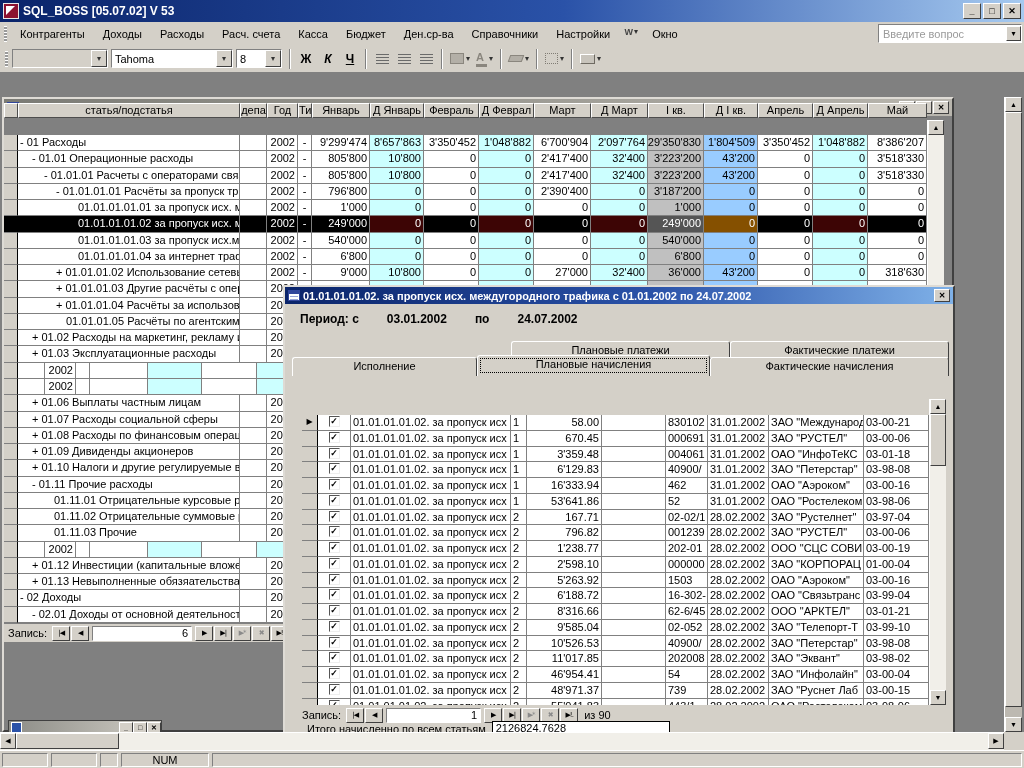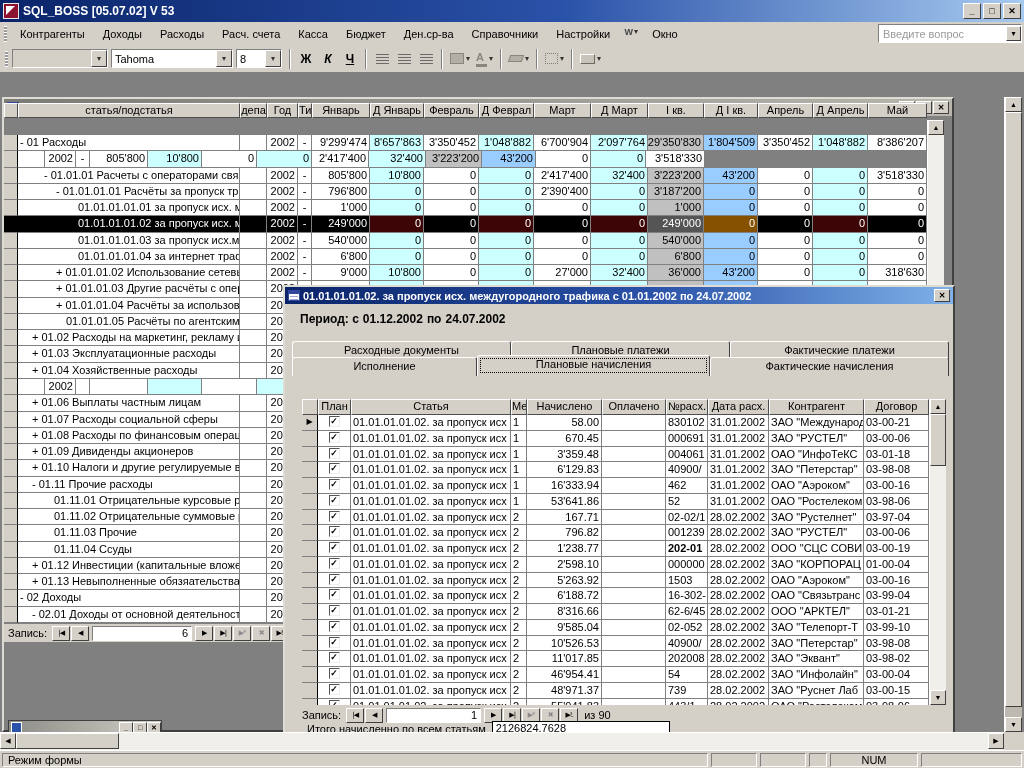--- a/index.html
+++ b/index.html
@@ -82,21 +82,21 @@
   .navlabel{margin-right:4px}
   .navbtn{width:18px;height:15px;background:#d4d0c8;border:1px solid;border-color:#fff #404040 #404040 #fff;
     box-sizing:border-box;display:flex;align-items:center;justify-content:center;font-size:7px;letter-spacing:-1px;
     font-family:"DejaVu Sans",sans-serif}
   .navbtn.dis{color:#8a8a8a}
   .navval{height:15px;background:#fff;border:1px solid;border-color:#808080 #fff #fff #808080;box-sizing:border-box;
     text-align:right;padding:0 3px;line-height:13px;margin:0 2px}
   .navcount{margin-left:5px}
   
   #detail-window{left:283px;top:213px;width:672px;height:470px;z-index:5;background:#d4d0c8;border-color:#dedbd5 #404040 #404040 #dedbd5}
-  .period{position:absolute;left:15px;top:25px;font-weight:bold;font-size:12px;display:flex;gap:4px;white-space:nowrap}
+  .period{position:absolute;left:15px;top:25px;font-weight:bold;font-size:12px;display:flex;gap:28px;white-space:nowrap}
   .tab{position:absolute;height:18px;box-sizing:border-box;background:#d4d0c8;text-align:center;line-height:16px;
     border:1px solid;border-color:#fff #404040 #404040 #fff;border-radius:3px 3px 0 0;white-space:nowrap;overflow:hidden}
   .tab.front{border-bottom:none;height:19px}
   .tab.active{height:21px;top:68px;z-index:7;font-weight:normal;outline:1px dotted #000;outline-offset:-4px;background:#d4d0c8}
   #dt-head{position:absolute;left:17px;top:112px;display:flex;height:16px}
   #dt-body{position:absolute;left:17px;top:128px;width:627px;height:290px;overflow:hidden;background:#d4d0c8}
   .drow{display:flex;height:15.75px;background:#fff}
   .dc{flex:none;box-sizing:border-box;border-right:1px solid #808080;border-bottom:1px solid #808080;
     font-size:11px;line-height:14px;white-space:nowrap;overflow:hidden;padding:0 2px;background:#fff}
   .dc.selc{background:#d4d0c8;border-right:1px solid #000;text-align:center;font-size:8px;line-height:14px;padding:0}
@@ -264,20 +264,21 @@
             <div class="bc num " style="width: 57px;"><span>6'700'904</span></div>
             <div class="bc num c-c" style="width: 57px;"><span>2'097'764</span></div>
             <div class="bc num c-g" style="width: 56px;"><span>29'350'830</span></div>
             <div class="bc num c-b" style="width: 54px;"><span>1'804'509</span></div>
             <div class="bc num " style="width: 55px;"><span>3'350'452</span></div>
             <div class="bc num c-c" style="width: 55px;"><span>1'048'882</span></div>
             <div class="bc num " style="width: 59px;"><span>8'386'207</span></div>
           </div>
           <div class="brow">
             <div class="bc selcell" style="width: 14px;"></div>
+            <div class="bc" style="width: 222px; padding-left: 14px;">- 01.01 Операционные расходы</div>
             <div class="bc" style="width: 27px;"></div>
             <div class="bc num" style="width: 31px;"><span>2002</span></div>
             <div class="bc" style="width: 14px; text-align: center;">-</div>
             <div class="bc num " style="width: 58px;"><span>805'800</span></div>
             <div class="bc num c-c" style="width: 54px;"><span>10'800</span></div>
             <div class="bc num " style="width: 55px;"><span>0</span></div>
             <div class="bc num c-c" style="width: 55px;"><span>0</span></div>
             <div class="bc num " style="width: 57px;"><span>2'417'400</span></div>
             <div class="bc num c-c" style="width: 57px;"><span>32'400</span></div>
             <div class="bc num c-g" style="width: 56px;"><span>3'223'200</span></div>
@@ -497,21 +498,20 @@
             <div class="bc num " style="width: 57px;"></div>
             <div class="bc num c-c" style="width: 57px;"></div>
             <div class="bc num c-g" style="width: 56px;"></div>
             <div class="bc num c-b" style="width: 54px;"></div>
             <div class="bc num " style="width: 55px;"></div>
             <div class="bc num c-c" style="width: 55px;"></div>
             <div class="bc num " style="width: 59px;"></div>
           </div>
           <div class="brow">
             <div class="bc selcell" style="width: 14px;"></div>
-            <div class="bc" style="width: 222px; padding-left: 14px;">+ 01.04 Хозяйственные расходы</div>
             <div class="bc" style="width: 27px;"></div>
             <div class="bc num" style="width: 31px;"><span>2002</span></div>
             <div class="bc" style="width: 14px; text-align: center;"></div>
             <div class="bc num " style="width: 58px;"></div>
             <div class="bc num c-c" style="width: 54px;"></div>
             <div class="bc num " style="width: 55px;"></div>
             <div class="bc num c-c" style="width: 55px;"></div>
             <div class="bc num " style="width: 57px;"></div>
             <div class="bc num c-c" style="width: 57px;"></div>
             <div class="bc num c-g" style="width: 56px;"></div>
@@ -694,21 +694,20 @@
             <div class="bc num " style="width: 57px;"></div>
             <div class="bc num c-c" style="width: 57px;"></div>
             <div class="bc num c-g" style="width: 56px;"></div>
             <div class="bc num c-b" style="width: 54px;"></div>
             <div class="bc num " style="width: 55px;"></div>
             <div class="bc num c-c" style="width: 55px;"></div>
             <div class="bc num " style="width: 59px;"></div>
           </div>
           <div class="brow">
             <div class="bc selcell" style="width: 14px;"></div>
-            <div class="bc" style="width: 222px; padding-left: 36px;">01.11.04 Ссуды</div>
             <div class="bc" style="width: 27px;"></div>
             <div class="bc num" style="width: 31px;"><span>2002</span></div>
             <div class="bc" style="width: 14px; text-align: center;"></div>
             <div class="bc num " style="width: 58px;"></div>
             <div class="bc num c-c" style="width: 54px;"></div>
             <div class="bc num " style="width: 55px;"></div>
             <div class="bc num c-c" style="width: 55px;"></div>
             <div class="bc num " style="width: 57px;"></div>
             <div class="bc num c-c" style="width: 57px;"></div>
             <div class="bc num c-g" style="width: 56px;"></div>
@@ -828,42 +827,29 @@
     <div class="window" id="detail-window">
       <div class="wtitle active">
         <span class="gridicon"></span>
         <span>01.01.01.01.02. за пропуск исх. междугородного трафика с 01.01.2002 по 24.07.2002</span>
         <span class="wbtns">
           <span class="btn3d wbtn">✕</span>
         </span>
       </div>
       <div class="period">
         <span>Период: с</span>
-        <span>01.12.2002</span>
+        <span>03.01.2002</span>
         <span>по</span>
         <span>24.07.2002</span>
       </div>
-      <div class="tab" style="left:7px;top:54px;width:219px">Расходные документы</div>
       <div class="tab" style="left:226px;top:54px;width:219px">Плановые платежи</div>
       <div class="tab" style="left:445px;top:54px;width:219px">Фактические платежи</div>
       <div class="tab front active" style="left:192px;width:233px">Плановые начисления</div>
       <div class="tab front" style="left:7px;top:70px;width:185px">Исполнение</div>
       <div class="tab front" style="left:425px;top:70px;width:239px">Фактические начисления</div>
-      <div id="dt-head">
-          <div class="hc" style="width: 16px;"></div>
-          <div class="hc" style="width: 33px;">План</div>
-          <div class="hc" style="width: 160px;">Статья</div>
-          <div class="hc" style="width: 16px;">Ме</div>
-          <div class="hc" style="width: 75px;">Начислено</div>
-          <div class="hc" style="width: 64px;">Оплачено</div>
-          <div class="hc" style="width: 42px;">№расх.</div>
-          <div class="hc" style="width: 61px;">Дата расх.</div>
-          <div class="hc" style="width: 95px;">Контрагент</div>
-          <div class="hc" style="width: 65px;">Договор</div>
-        </div>
       <div id="dt-body">
           <div class="drow">
             <div class="dc selc" style="width: 16px;">▶</div>
             <div class="dc" style="width: 33px;">
               <div class="cb">✓</div>
             </div>
             <div class="dc" style="width: 160px;">01.01.01.01.02. за пропуск исх</div>
             <div class="dc" style="width: 16px;">1</div>
             <div class="dc num" style="width: 75px;"><span>58.00</span></div>
             <div class="dc" style="width: 64px;"></div>
@@ -972,21 +958,21 @@
           </div>
           <div class="drow">
             <div class="dc selc" style="width: 16px;"></div>
             <div class="dc" style="width: 33px;">
               <div class="cb">✓</div>
             </div>
             <div class="dc" style="width: 160px;">01.01.01.01.02. за пропуск исх</div>
             <div class="dc" style="width: 16px;">2</div>
             <div class="dc num" style="width: 75px;"><span>1'238.77</span></div>
             <div class="dc" style="width: 64px;"></div>
-            <div class="dc" style="width: 42px; font-weight: bold;">202-01</div>
+            <div class="dc" style="width: 42px;">202-01</div>
             <div class="dc" style="width: 61px;">28.02.2002</div>
             <div class="dc" style="width: 95px;">ООО "СЦС СОВИ</div>
             <div class="dc" style="width: 65px;">03-00-19</div>
           </div>
           <div class="drow">
             <div class="dc selc" style="width: 16px;"></div>
             <div class="dc" style="width: 33px;">
               <div class="cb">✓</div>
             </div>
             <div class="dc" style="width: 160px;">01.01.01.01.02. за пропуск исх</div>
@@ -1165,20 +1151,19 @@
 
     <div class="abs" id="vscroll-mdi">
       <div class="btn3d sbtn">▲</div>
       <div class="sthumb" id="vthumb"></div>
       <div class="btn3d sbtn" id="vdown">▼</div>
     </div>
     <div class="abs" id="corner"></div>
   </div>
 
   <div class="abs status">
-    <div class="spanel" style="width:706px">Режим формы</div>
     <div class="spanel" style="width:46px"></div>
     <div class="spanel" style="width:46px"></div>
     <div class="spanel" style="width:18px"></div>
     <div class="spanel" style="width:88px;text-align:center">NUM</div>
     <div class="spanel" style="flex:1"></div>
   </div>
 </div>
 
 </body></html>

